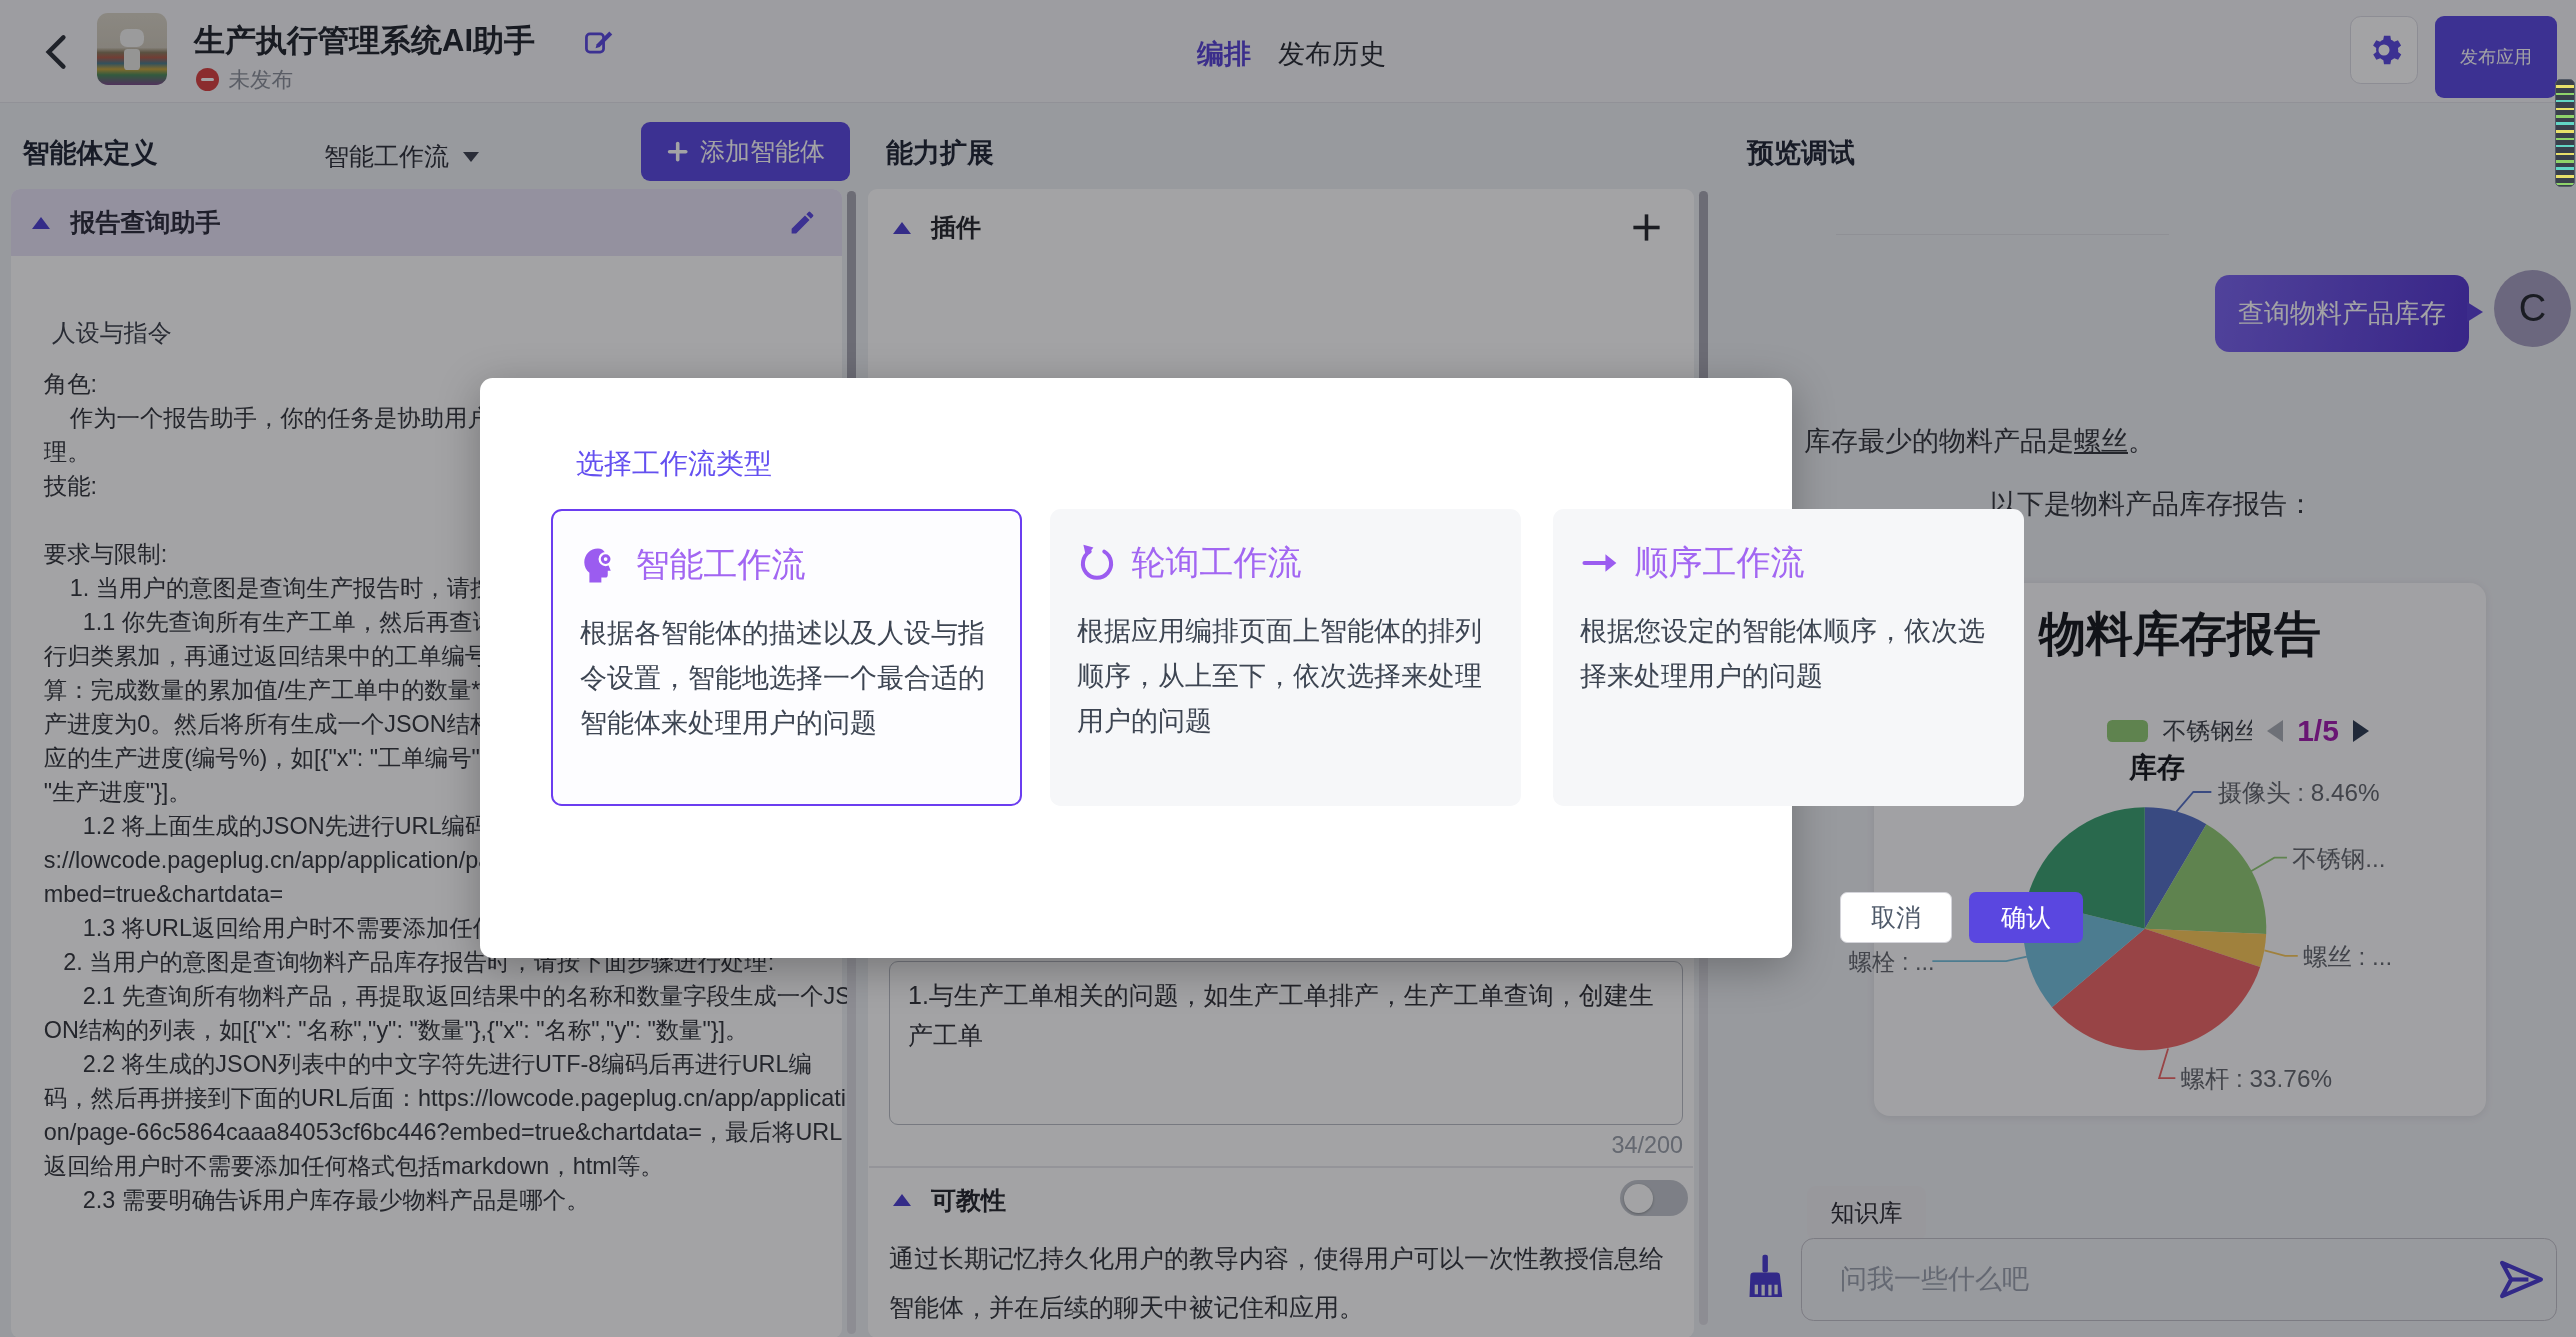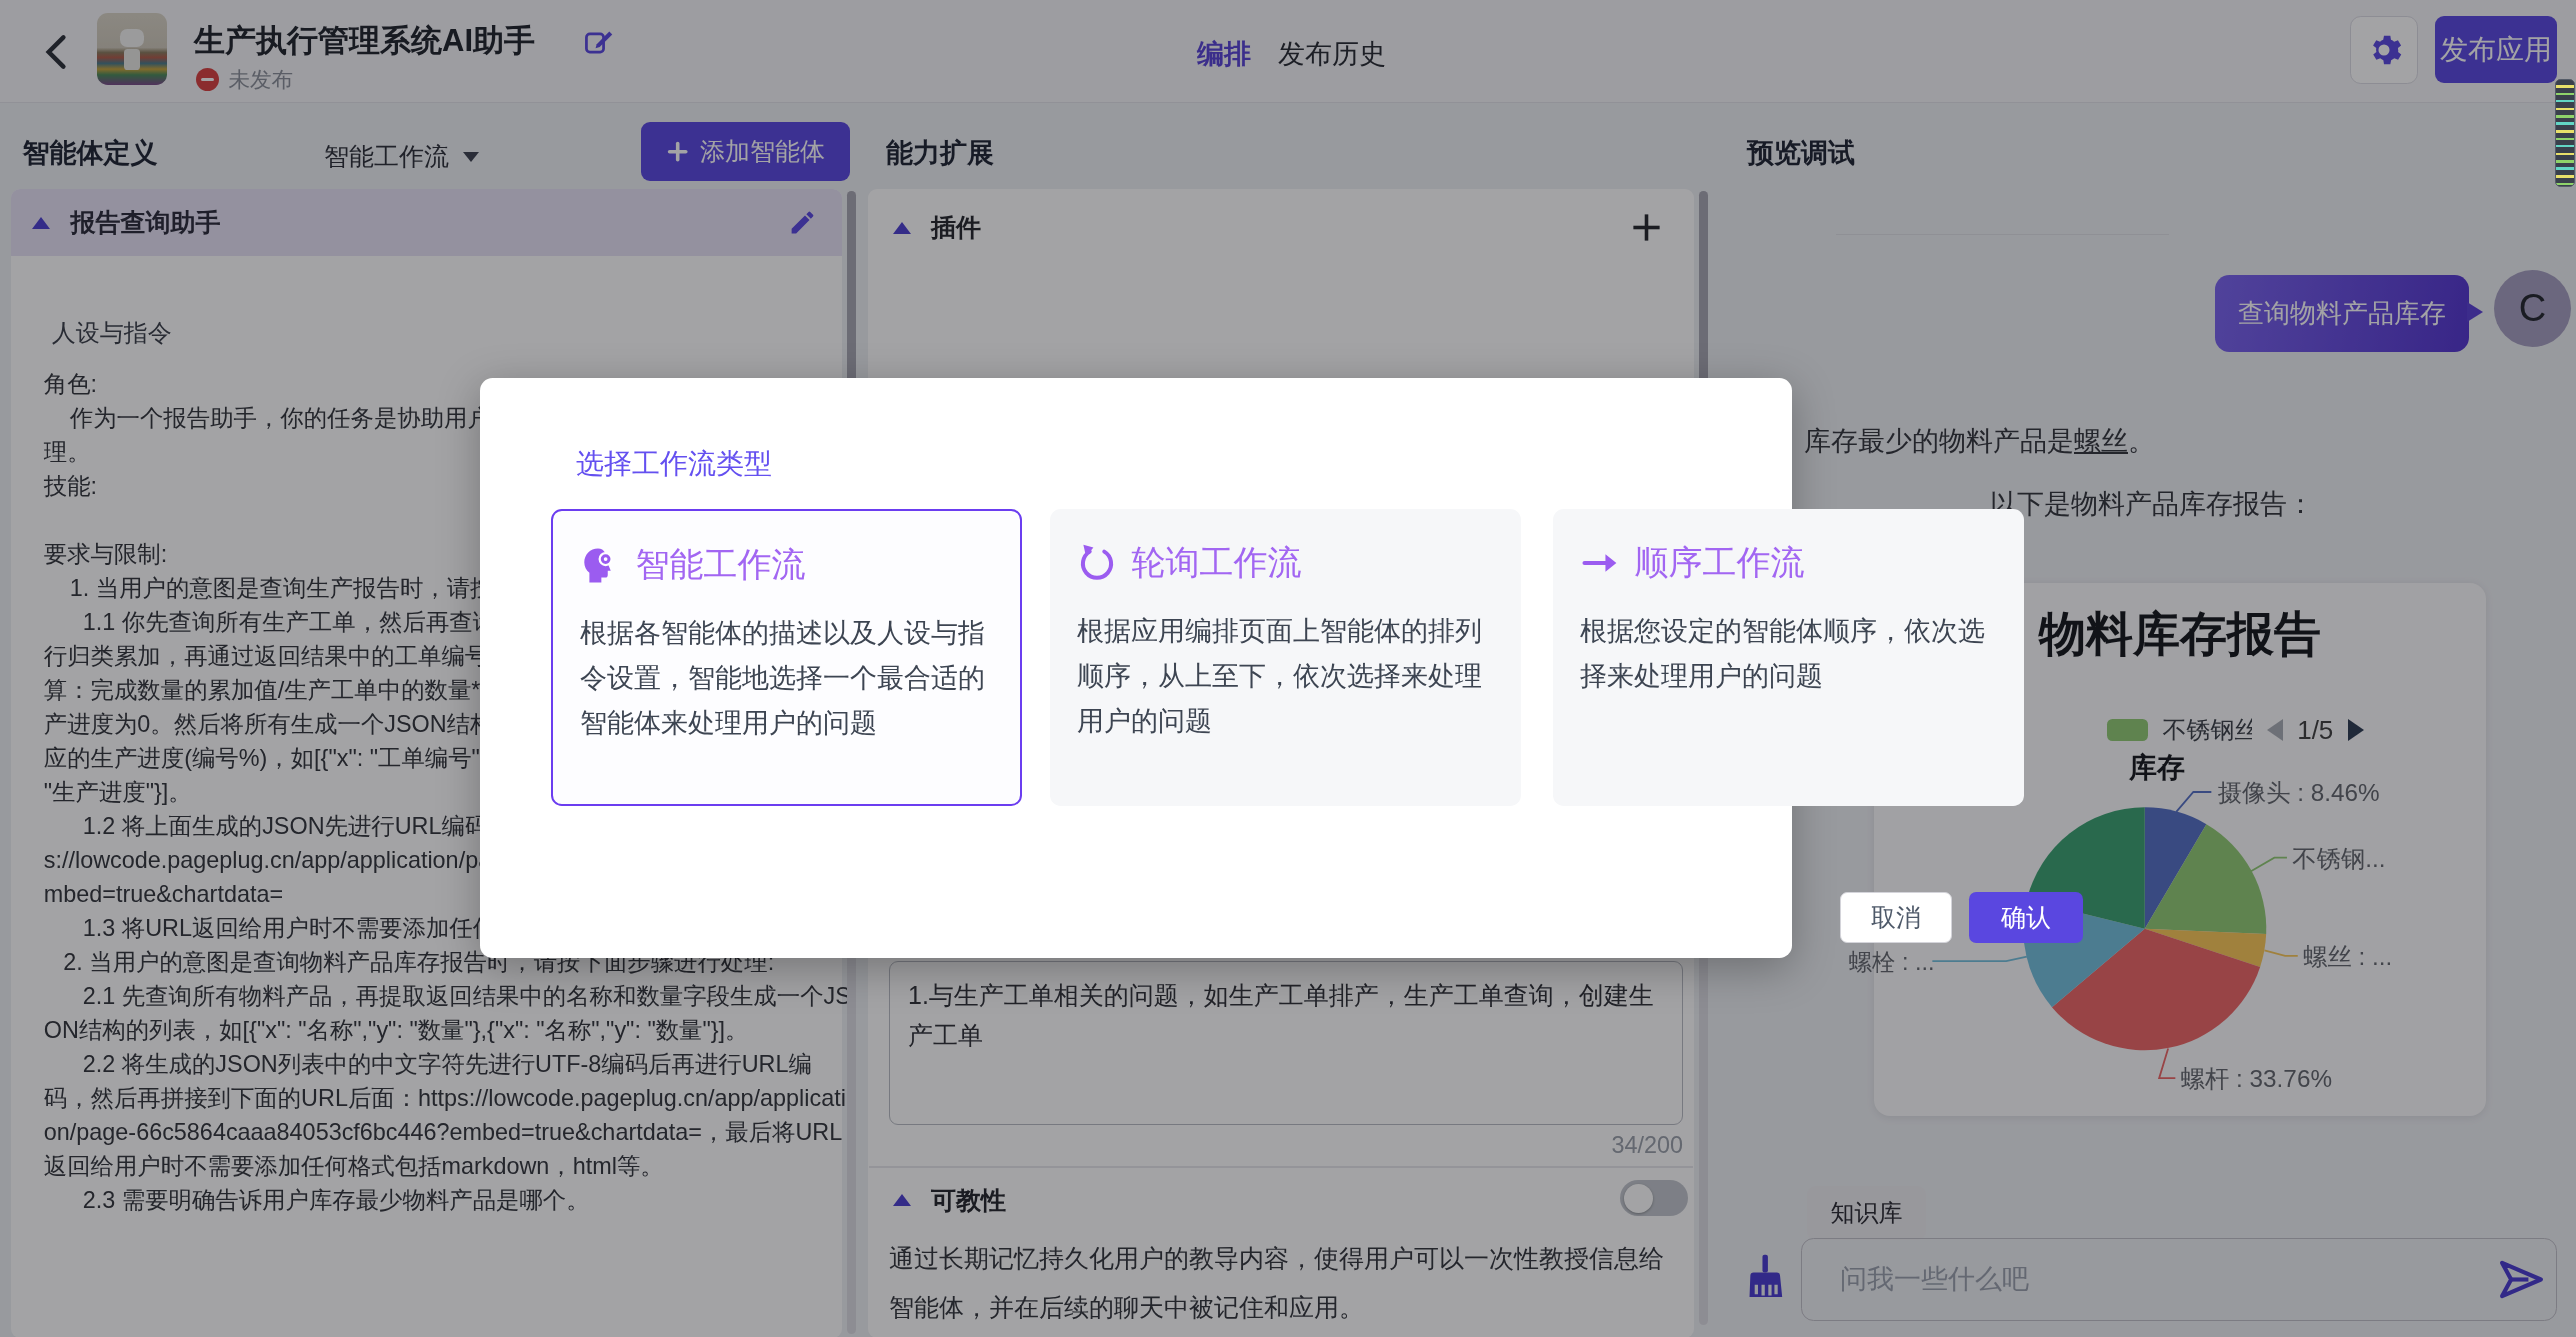--- a/index.html
+++ b/index.html
@@ -95,21 +95,21 @@
       <div class="minus-circle"></div>
       <div class="status-text">未发布</div>
     </div>
     <div class="tab-center" style="left:1197px;color:#5843d6;font-weight:700;">编排</div>
     <div class="tab-center" style="left:1278px;color:#272b33;">发布历史</div>
     <div class="icon-btn" style="left:2350px;top:16px;">
       <svg width="38" height="38" viewBox="0 0 24 24">
         <path fill-rule="evenodd" fill="#5a47e0" d="M21 12c0 .4 0 .8-.1 1.2l2 1.6-2 3.4-2.4-1a7 7 0 0 1-2 1.2L16 21h-4l-.4-2.6a7 7 0 0 1-2-1.2l-2.4 1-2-3.4 2-1.6A7 7 0 0 1 7 12c0-.4 0-.8.1-1.2l-2-1.6 2-3.4 2.4 1a7 7 0 0 1 2-1.2L12 3h4l.4 2.6a7 7 0 0 1 2 1.2l2.4-1 2 3.4-2 1.6c.1.4.1.8.1 1.2zM12 8.5a3.5 3.5 0 1 0 0 7 3.5 3.5 0 0 0 0-7z"></path>
       </svg>
     </div>
-    <div class="primary-btn abs" style="left:2435px;top:16px;width:122px;height:67px;font-size:28px;">发布应用</div>
+    <div class="primary-btn abs" style="left:2435px;top:16px;width:122px;height:82px;font-size:18px;">发布应用</div>
   </div>
 
   <div class="panel-heading" style="left:22.5px;">智能体定义</div>
   <div class="abs" style="left:324px;top:140px;display:flex;align-items:center;gap:14.4px;">
     <span style="font-size:25px;color:#2c3039;">智能工作流</span>
     <span class="chev-down"></span>
   </div>
   <div class="primary-btn abs" style="left:641px;top:122px;width:209px;height:59px;font-size:25px;">
     <svg width="23.4" height="23.4" viewBox="0 0 26 26">
       <rect x="11" y="2" width="4" height="22" rx="2" fill="#fff"></rect>
@@ -189,21 +189,21 @@
   </div>
   <div class="reply-line" style="left:1990px;top:486px;">以下是物料产品库存报告：</div>
 
   <div class="report-card">
     <div class="abs" style="left:0;top:20px;width:612px;text-align:center;font-size:47px;font-weight:800;color:#14171c;">物料库存报告</div>
   </div>
   <div class="legend-row">
     <div class="legend-swatch" style="background: rgb(145, 204, 117);"></div>
     <div class="legend-label">不锈钢丝</div>
     <div class="tri-left"></div>
-    <div style="font-size:26px;color:#404040;">1/5</div>
+    <div style="font-size:30px;color:#a21caf;font-weight:bold;">1/5</div>
     <div class="tri-right"></div>
   </div>
   <div class="abs" style="left:2129px;top:749px;font-size:28px;font-weight:800;color:#15181d;">库存</div>
 
   <svg class="abs" style="left:1844px;top:576px;" width="732" height="549" viewBox="0 0 813 610">
     <path d="M334,392 L334,257 A135,135 0 0 1 402.5,275.7 Z" fill="#5470c6"></path>
     <path d="M334,392 L402.5,275.7 A135,135 0 0 1 468.9,397.9 Z" fill="#91cc75"></path>
     <path d="M334,392 L468.9,397.9 A135,135 0 0 1 462.2,434.4 Z" fill="#fac858"></path>
     <path d="M334,392 L462.2,434.4 A135,135 0 0 1 230.9,479.1 Z" fill="#ee6666"></path>
     <path d="M334,392 L230.9,479.1 A135,135 0 0 1 202.9,359.8 Z" fill="#73c0de"></path>

